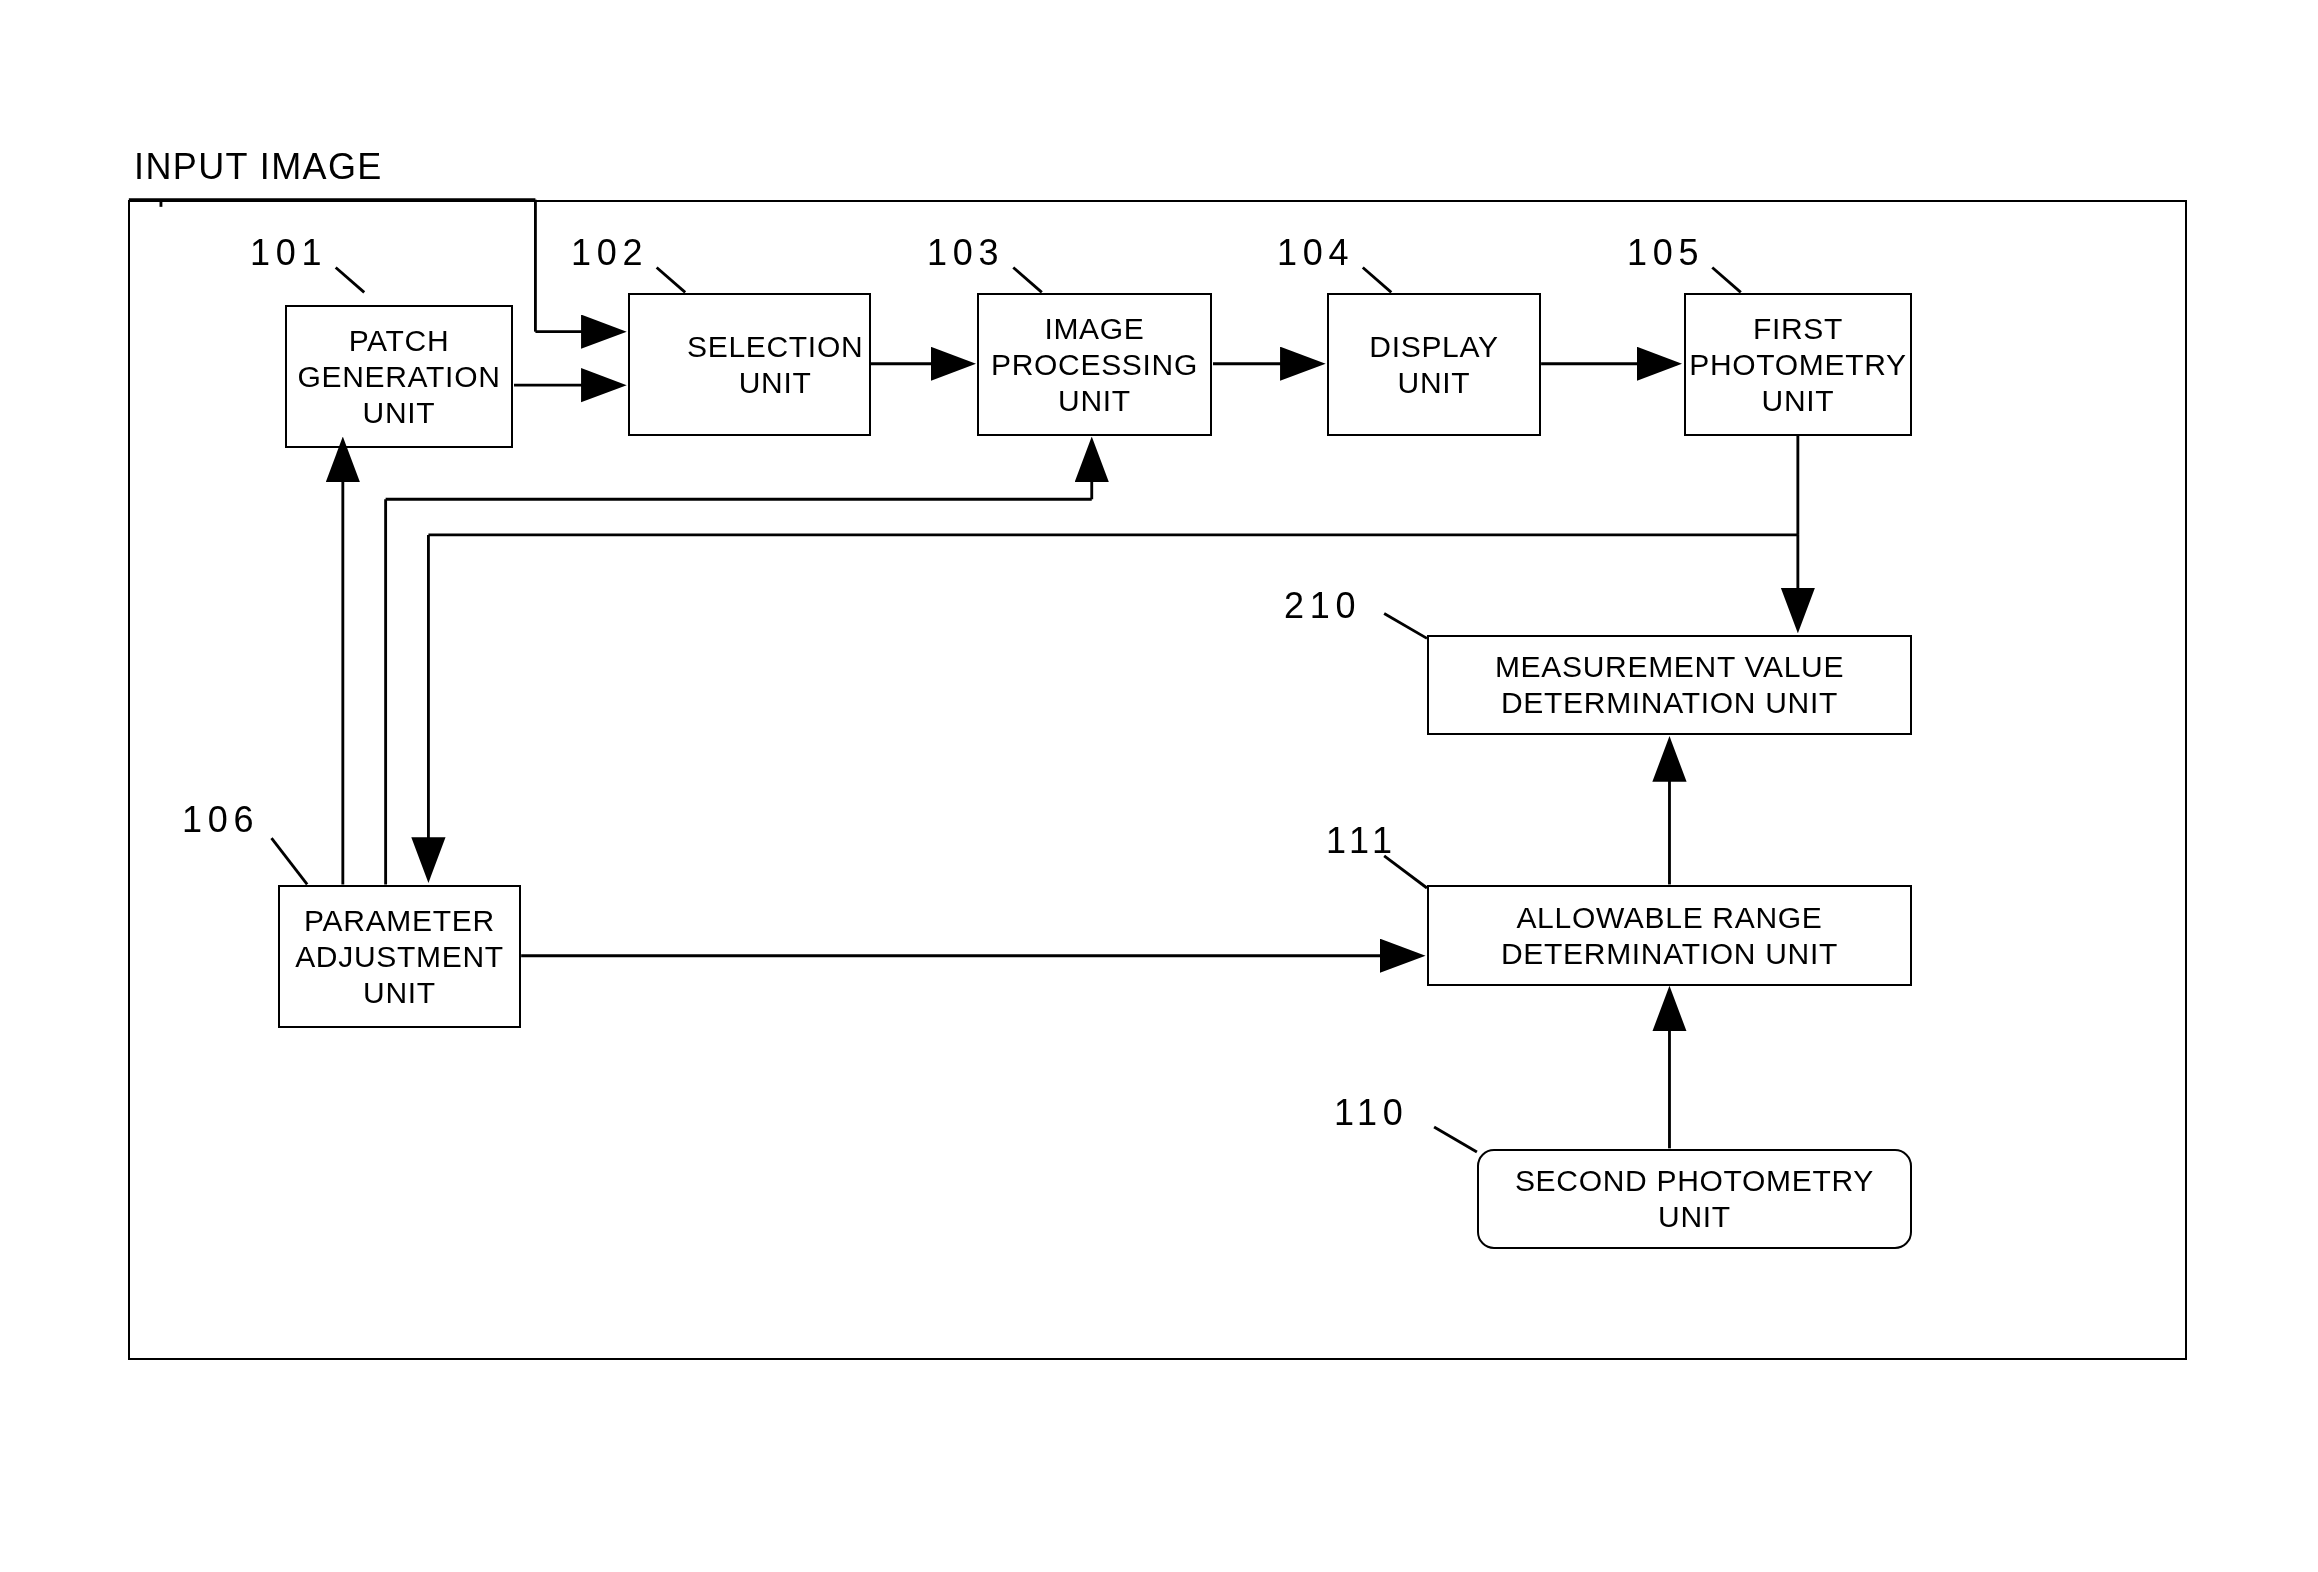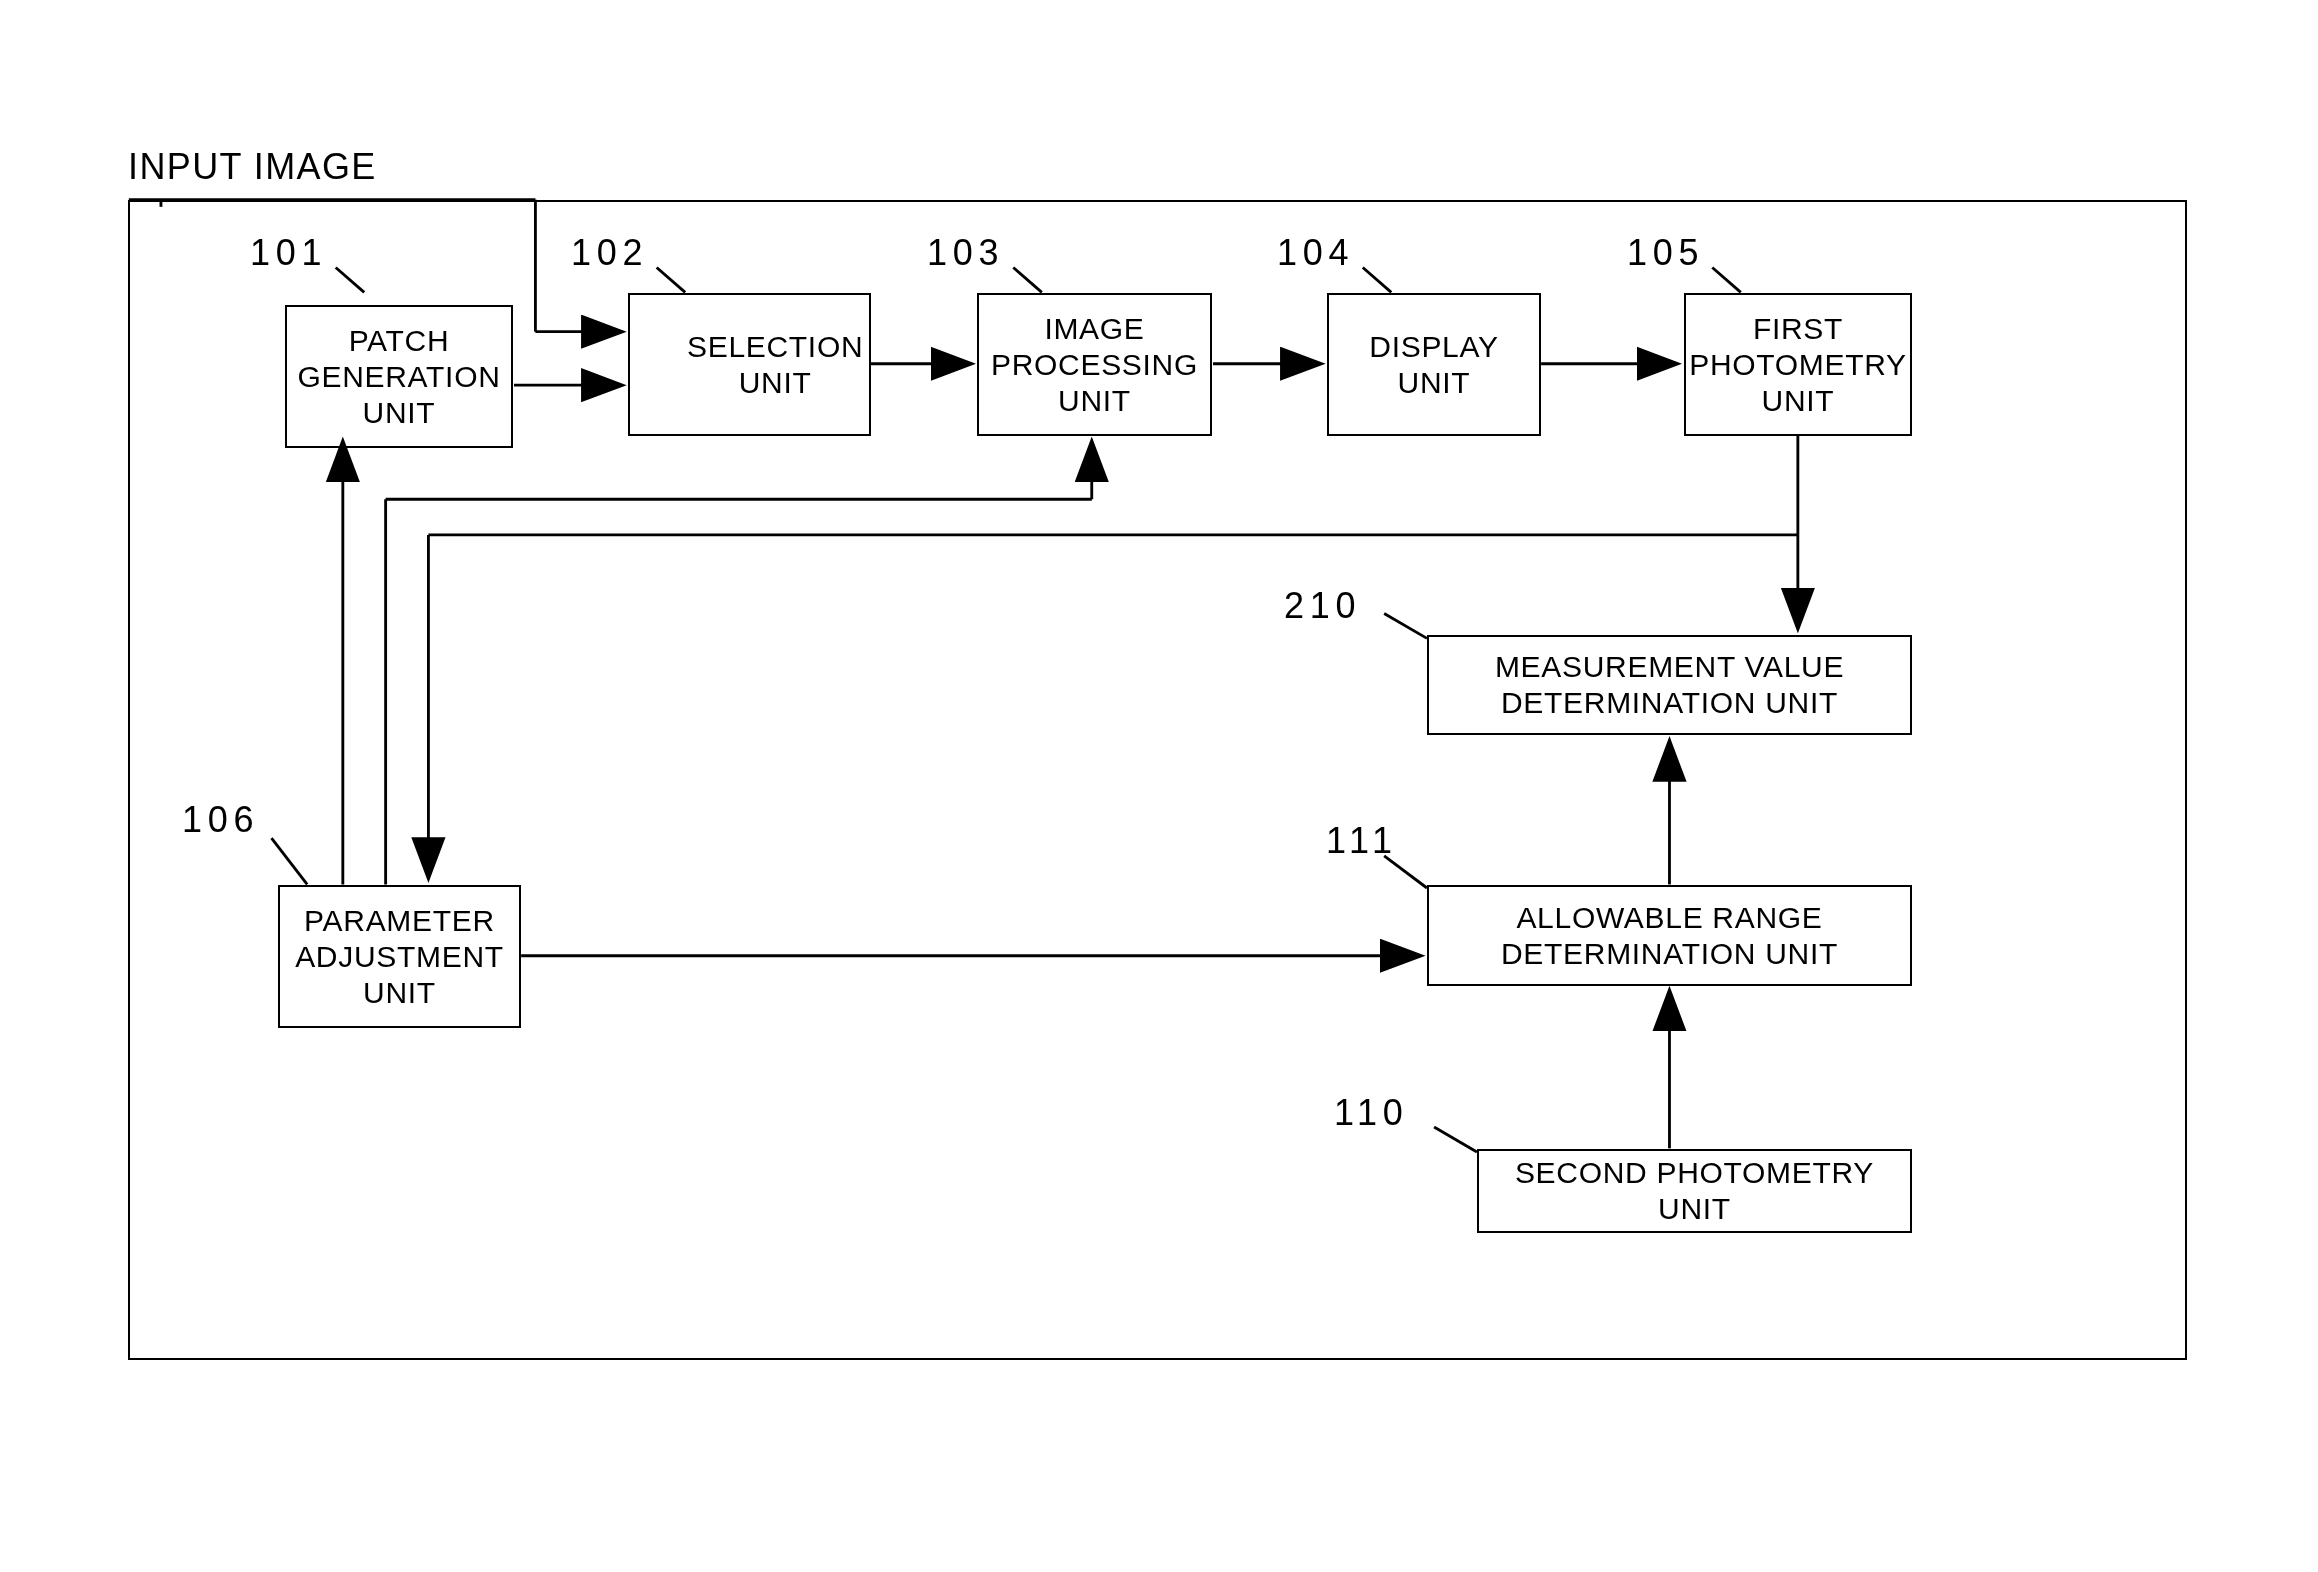--- a/index.html
+++ b/index.html
@@ -35,20 +35,21 @@
       position: absolute;
       font-size: 36px;
       letter-spacing: 5.7px;
       font-weight: normal;
     }
     .input-label {
       position: absolute;
       font-size: 36px;
       letter-spacing: 1.4px;
       font-weight: normal;
+      margin-left: 6px;
     }
   </style>
 </head>
 <body>
 
 <div class="canvas">
 
   <div class="outer-box" style="left:128px; top:200px; width:2055px; height:1156px;"></div>
 
   <div class="input-label" style="left:128px; top:146px;">INPUT IMAGE</div>
@@ -99,21 +100,21 @@
 UNIT</span>
   </div>
 
   <div class="label" style="left:1284px; top:820px;margin-left:42px;">111</div>
   <div class="block" style="left:1427px; top:885px; width:485px; height:101px;">
     <span style="white-space:pre-line;">ALLOWABLE RANGE
 DETERMINATION UNIT</span>
   </div>
 
   <div class="label" style="left:1334px; top:1092px;">110</div>
-  <div class="block" style="left:1477px; top:1149px; width:435px; height:84px;">
+  <div class="block" style="left:1477px; top:1149px; width:435px; height:100px;border-radius:17px;">
     <span style="white-space:pre-line;">SECOND PHOTOMETRY
 UNIT</span>
   </div>
 
   <svg style="position:absolute; left:0; top:0; width:2319px; height:1572px; pointer-events:none;" viewBox="0 0 3250 2204" width="2319" height="1572">
     <defs>
       <marker id="arrowhead" markerWidth="16" markerHeight="16" refX="14" refY="6" orient="auto">
         <polygon points="0 0, 16 6, 0 12" fill="black"></polygon>
       </marker>
     </defs>

